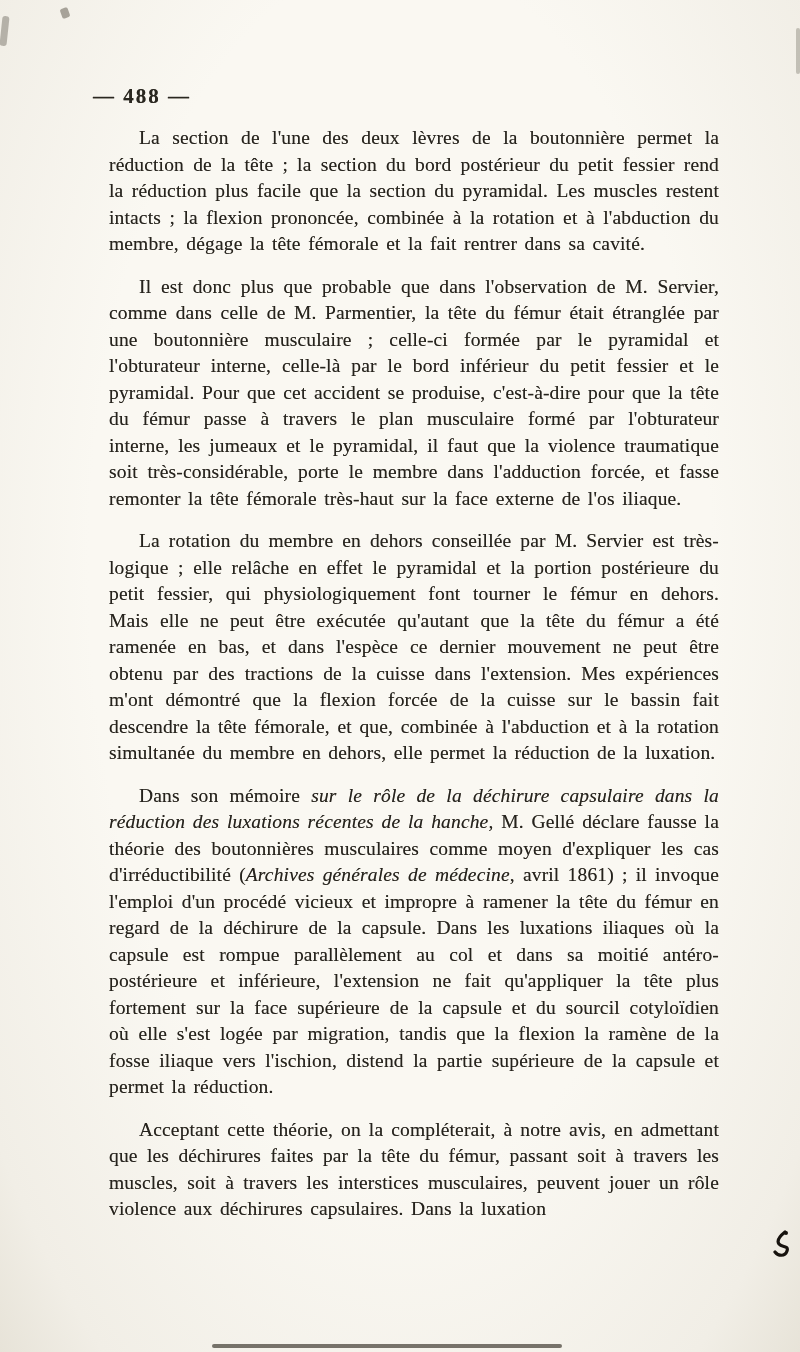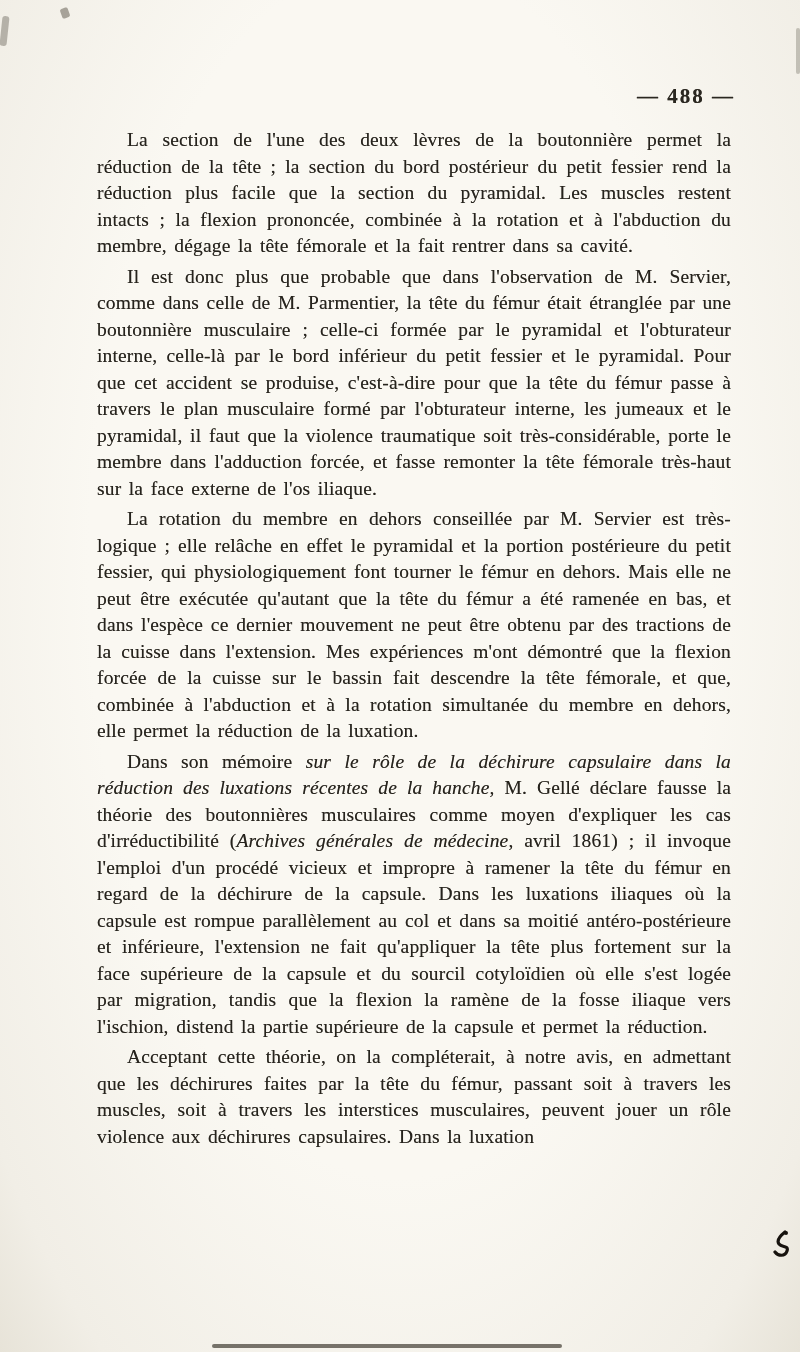--- a/index.html
+++ b/index.html
@@ -15,30 +15,30 @@
     font-family: "Liberation Serif", "DejaVu Serif", serif;
     color: #26231d;
   }
   .page {
     position: absolute;
     left: 93px;
     top: 84px;
     width: 642px;
   }
   .page-number {
-    text-align: right;
+    text-align: left;
     font-size: 21px;
     font-weight: bold;
     letter-spacing: 2px;
     color: #2a2720;
-    margin-bottom: 18px;
+    margin-bottom: 9px;
     text-shadow: 0 0 0.5px rgba(40,35,28,0.55);
   }
   .text-block p.para {
-    margin: 4px;
+    margin: 16px;
     text-align: justify;
     text-indent: 30px;
     font-size: 19.5px;
     line-height: 26.5px;
     word-spacing: 2.5px;
     letter-spacing: 0.15px;
     text-shadow: 0 0 0.5px rgba(40,35,28,0.5);
   }
   .text-block p.para i {
     font-style: italic;

